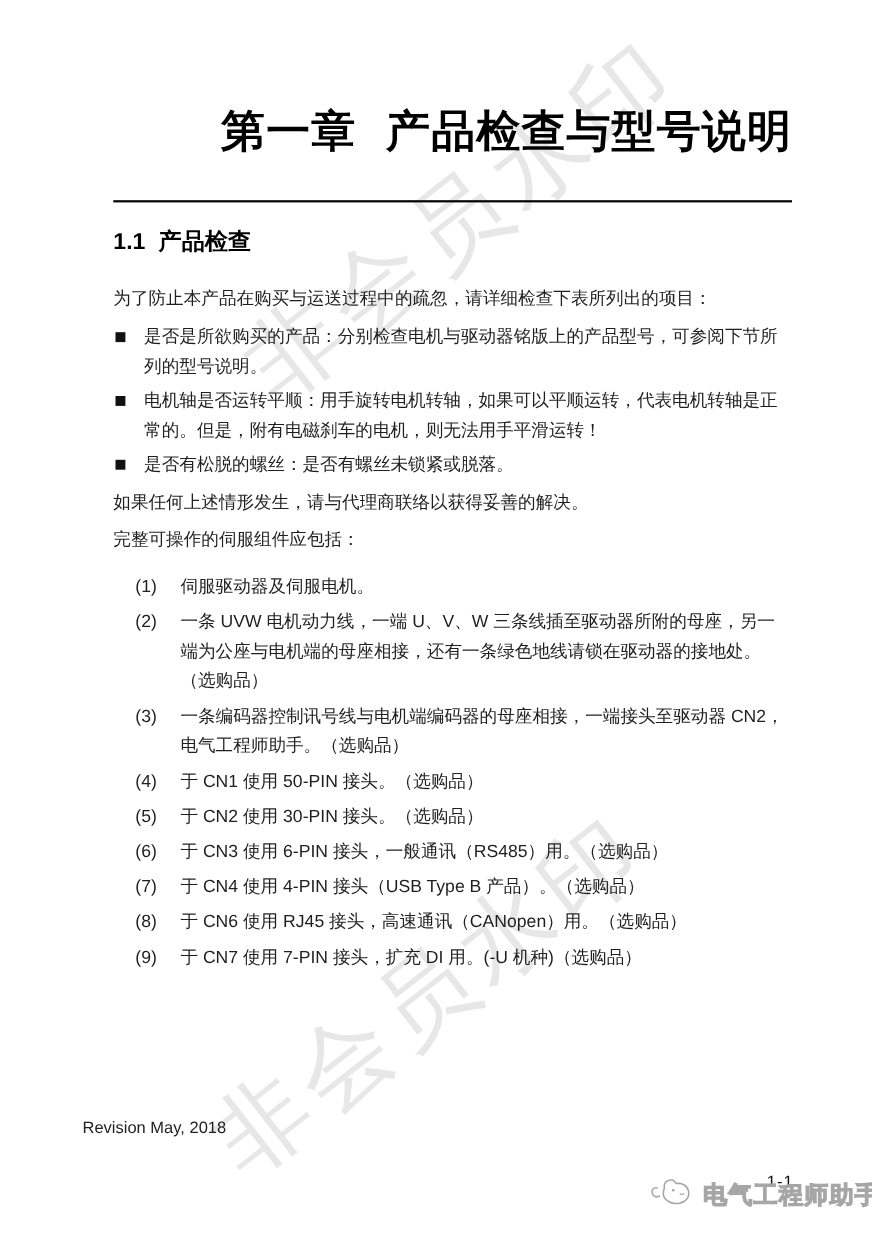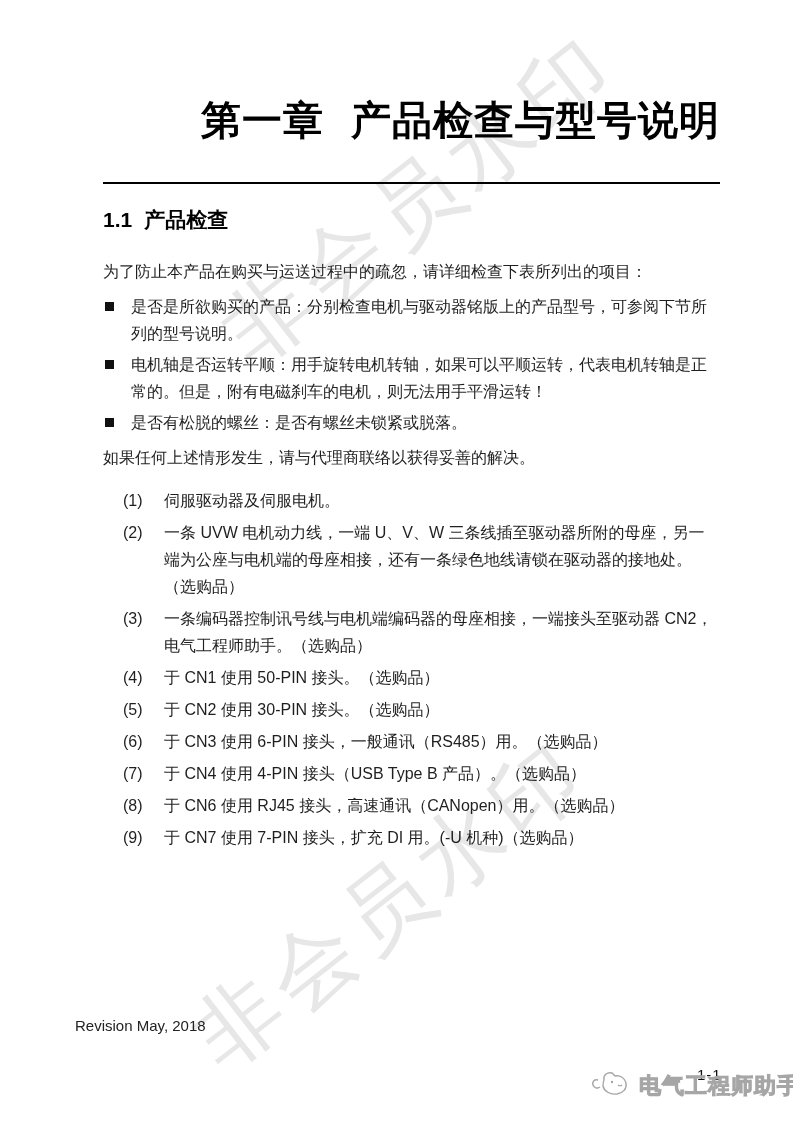--- a/index.html
+++ b/index.html
@@ -116,20 +116,21 @@
     <p class="body-par intro">为了防止本产品在购买与运送过程中的疏忽，请详细检查下表所列出的项目：</p>
 
     <ul class="checks">
       <li>是否是所欲购买的产品：分别检查电机与驱动器铭版上的产品型号，可参阅下节所列的型号说明。</li>
       <li>电机轴是否运转平顺：用手旋转电机转轴，如果可以平顺运转，代表电机转轴是正常的。但是，附有电磁刹车的电机，则无法用手平滑运转！</li>
       <li>是否有松脱的螺丝：是否有螺丝未锁紧或脱落。</li>
     </ul>
 
     <p class="body-par note">如果任何上述情形发生，请与代理商联络以获得妥善的解决。</p>
 
+    <p class="body-par list-intro">完整可操作的伺服组件应包括：</p>
 
     <ol class="items">
       <li>
           <span class="num">(1)</span>
           <span class="txt">伺服驱动器及伺服电机。</span>
         </li>
       <li>
           <span class="num">(2)</span>
           <span class="txt">一条 UVW 电机动力线，一端 U、V、W 三条线插至驱动器所附的母座，另一端为公座与电机端的母座相接，还有一条绿色地线请锁在驱动器的接地处。（选购品）</span>
         </li>

